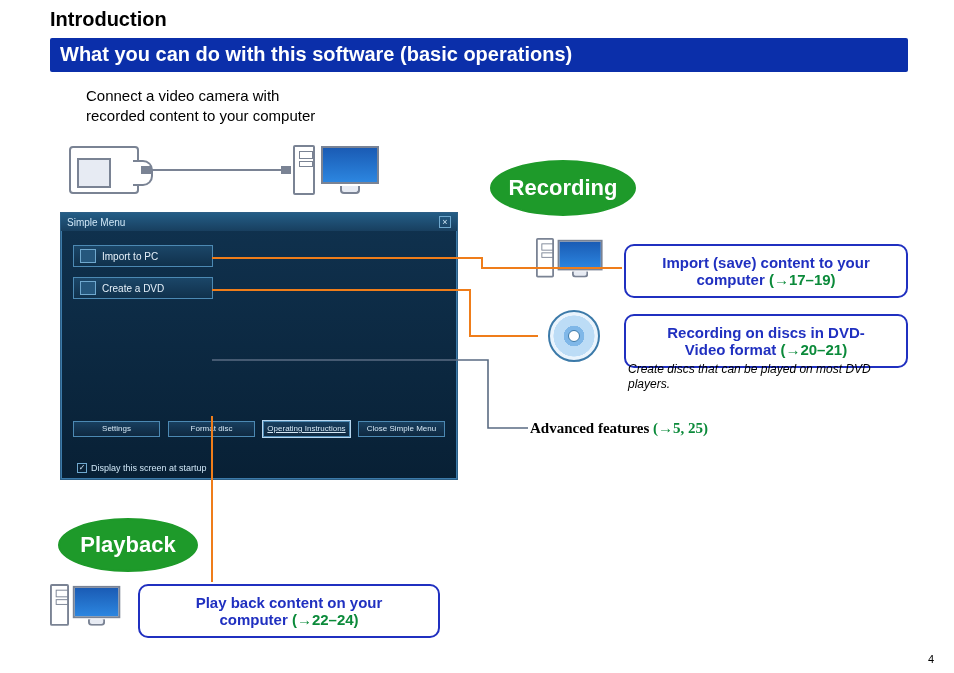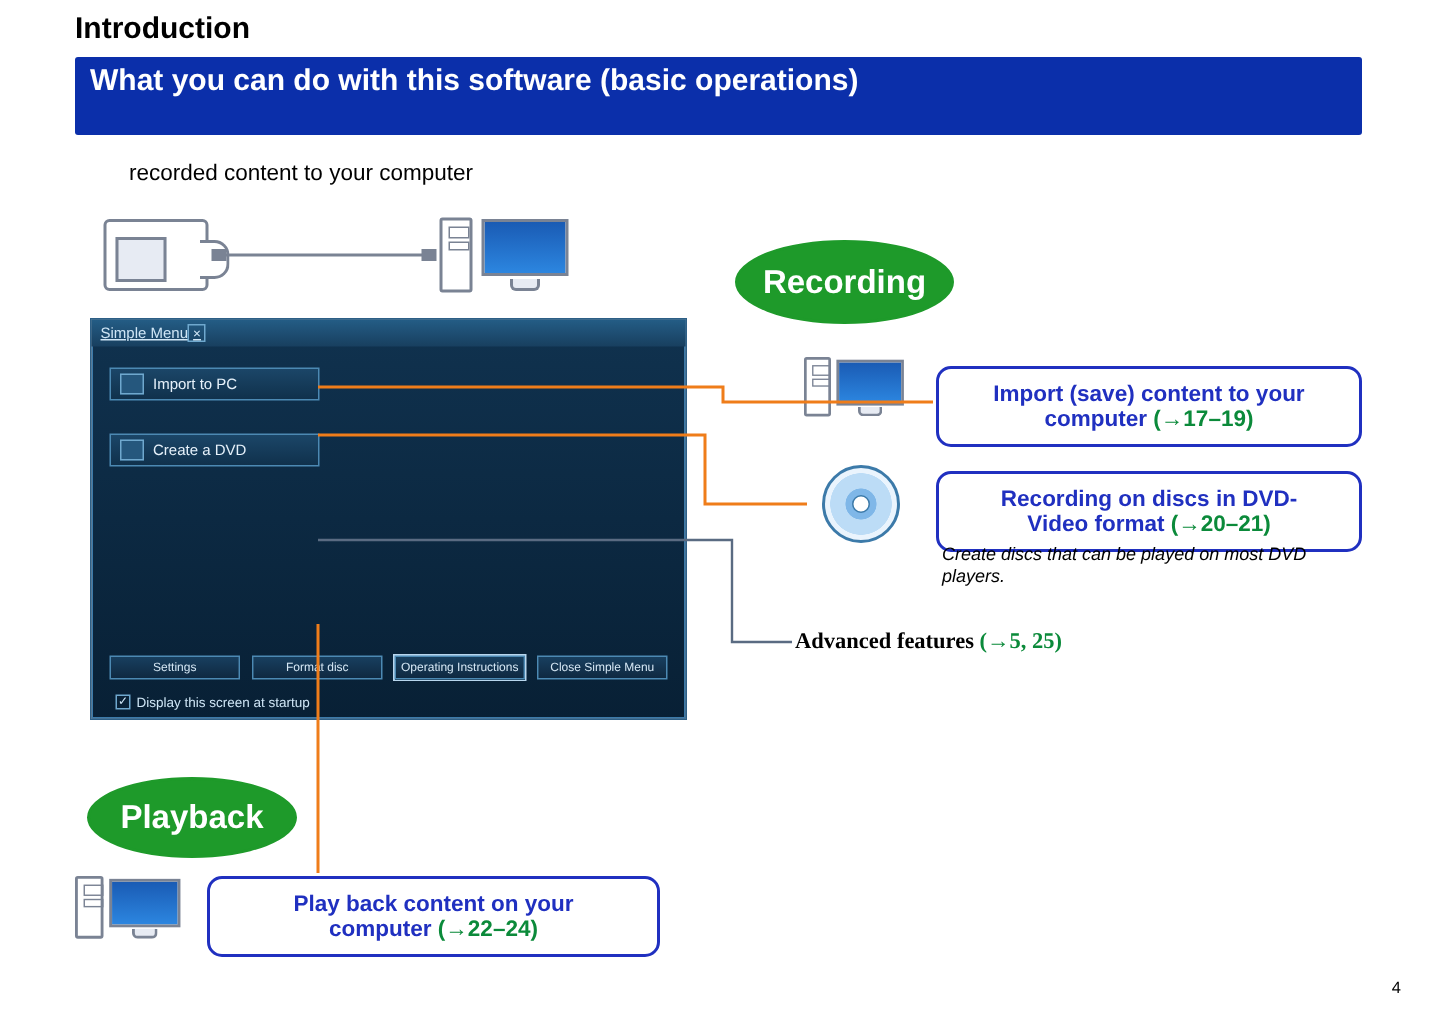--- a/index.html
+++ b/index.html
@@ -11,21 +11,21 @@
     position: relative;
   }
   .page { position: relative; width: 954px; height: 673px; }
 
   .intro-title {
     position: absolute; left: 50px; top: 8px;
     font-size: 20px; font-weight: bold;
   }
   .blue-bar {
     position: absolute; left: 50px; top: 38px;
-    width: 858px; height: 52px;
+    width: 858px; height: 34px;
     background: #0b2faa;
     color: #fff;
     font-size: 20px; font-weight: bold;
     padding: 5px 10px;
     border-radius: 2px;
   }
 
   .connect-text {
     position: absolute; left: 86px; top: 86px;
     font-size: 15px; line-height: 20px;
@@ -86,49 +86,49 @@
   .simple-menu {
     position: absolute; left: 60px; top: 212px;
     width: 398px; height: 268px;
     background: linear-gradient(#10324f, #082035);
     border: 1px solid #2d5f86;
     box-shadow: 0 0 0 1px #3c7aa9 inset;
   }
   .sm-titlebar {
     height: 18px; background: linear-gradient(#245d86,#183f5f);
     color:#cfe6f6; font-size:10px; padding:3px 6px;
-    display:flex; justify-content:flex-start; align-items:center;text-decoration:underline;
+    display:flex; justify-content:space-between; align-items:center;
   }
   .sm-close { width:12px;height:12px; border:1px solid #6fa8ce; color:#cfe6f6; font-size:9px; line-height:10px; text-align:center; cursor:pointer;}
   .sm-body { padding: 14px 12px 8px 12px; position:relative; height:250px;}
   .sm-item {
     width: 140px; height: 22px;
     border: 1px solid #4c89b3;
     background: linear-gradient(#1b4668,#10314c);
     color:#e6f1fa; font-size:10px;
     display:flex; align-items:center; gap:6px;
-    padding: 0 6px; margin-bottom: 22px;
+    padding: 0 6px; margin-bottom: 10px;
     cursor:pointer;
   }
   .sm-item .ico {
     width: 16px; height: 14px; border:1px solid #6fa8ce; background:#25577d;
     display:inline-block;
   }
   .sm-gap { height: 26px; }
   .sm-bottom-row {
-    position:absolute; bottom:28px; left:12px; right:12px;
+    position:absolute; bottom:44px; left:12px; right:12px;
     display:flex; gap:8px;align-items:flex-end;
   }
   .sm-btn {
     flex: 1 1 0;
     height: 16px; font-size:8px; color:#d5e7f4;
     border:1px solid #4c89b3; background:linear-gradient(#183f5f,#0f2941);
     text-align:center; line-height:14px; cursor:pointer;
   }
-  .sm-btn.boxed { box-shadow: 0 0 0 1px #b8d6ee; }
+  .sm-btn.boxed { box-shadow: 0 0 0 1px #b8d6ee; text-decoration: underline; }
   .sm-check {
     position:absolute; bottom:8px; left:16px;
     color:#cfe6f6; font-size:9px;
     display:flex; align-items:center; gap:4px;
   }
   .sm-check .box { width:10px;height:10px;border:1px solid #6fa8ce;display:inline-flex;align-items:center;justify-content:center;font-size:8px;line-height:8px;}
 
   
   .ellipse {
     position: absolute;
@@ -204,21 +204,21 @@
 </head>
 <body>
 
 <div class="page">
 
   <div class="intro-title">Introduction</div>
 
   <div class="blue-bar">What you can do with this software (basic operations)</div>
 
   <div class="connect-text">
-    <br>
+    <span>Connect a video camera with</span><br>
     <span>recorded content to your computer</span>
   </div>
 
   <div class="cam-row">
     <div class="camcorder"></div>
     <div class="cable"></div>
     <div class="tower"></div>
     <div class="monitor">
       <div class="screen"></div>
         <div class="stand"></div>

